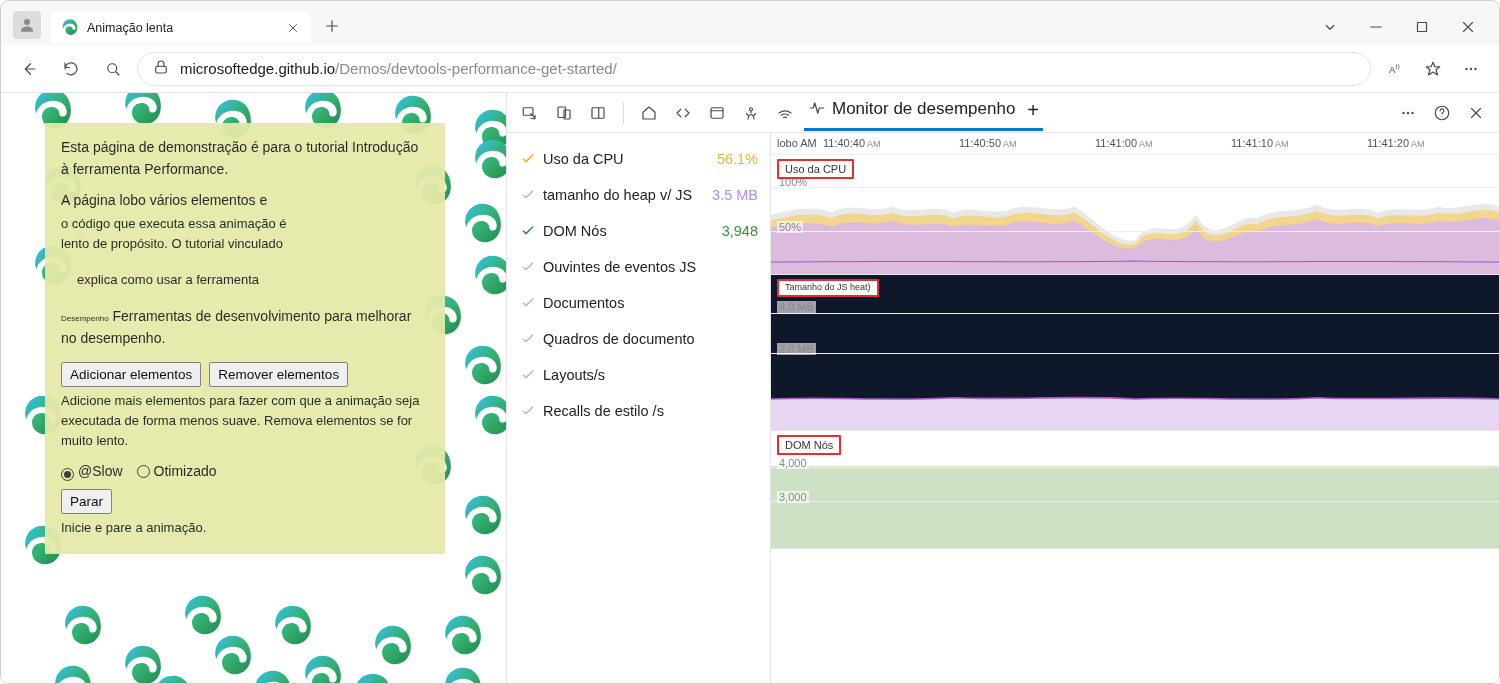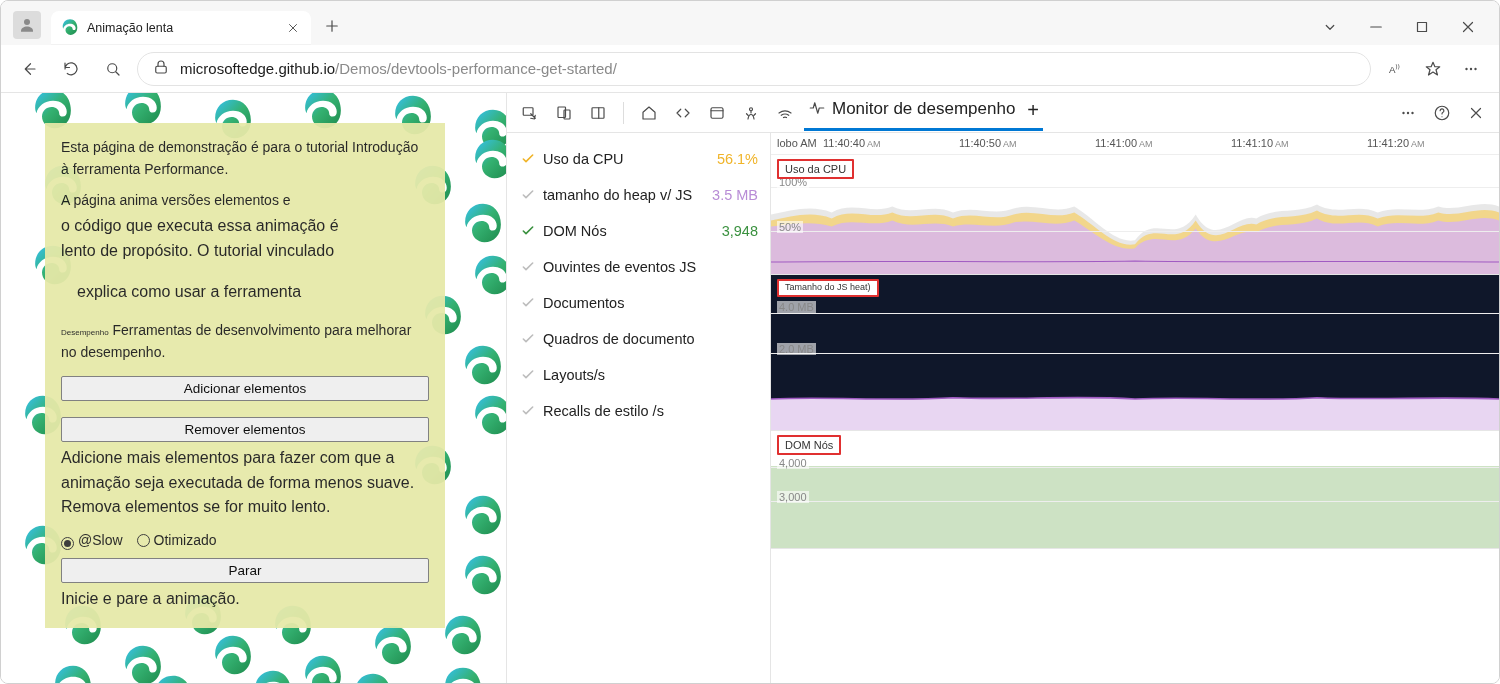--- a/index.html
+++ b/index.html
@@ -103,23 +103,23 @@
     left:44px; top:30px;
     width:400px;
     background: var(--note-bg);
     padding: 14px 16px 16px 16px;
     font-size:14px;
     line-height:1.55;
     color:#1b1b1b;
     opacity:0.94;
   }
   .note p { margin:0 0 10px 0; }
-  .note .small { font-size:16px; }
+  .note .small { font-size:13px; }
   .note .tiny { font-size:8px; }
-  .note .btnrow { display:flex; gap:16px; margin:6px 0 4px 0;flex-direction:column;}
+  .note .btnrow { display:flex; gap:8px; margin:6px 0 4px 0;}
   .note button.page-btn {
     font-family: inherit;
     font-size:13.5px;
     padding:4px 8px;
     background:#efefef;
     border:1px solid #7a7a7a;
     border-radius:2px;
   }
   .note .radios { display:flex; align-items:center; gap:14px; margin:6px 0 2px 0;}
   .radio-dot { width:13px;height:13px;border:1.5px solid #333;border-radius:50%;display:inline-flex;align-items:center;justify-content:center;margin-right:4px;vertical-align:-2px;}
@@ -655,21 +655,21 @@
                 <stop offset="100%" stop-color="#1e8a4c"></stop>
               </linearGradient>
             </defs>
             <path fill="url(#egL)" d="M32 4C17 4 6 15 6 30c0 3 1 6 2 8 2-10 12-18 24-18 12 0 20 7 20 16 0 4-2 7-6 7-3 0-5-2-5-5 0-5-5-9-11-9-8 0-14 6-14 14 0 9 8 17 18 17 14 0 24-11 24-26C58 16 47 4 32 4z"></path>
           </svg></div>
       </div>
 
     <div class="note">
       <p>Esta página de demonstração é para o tutorial Introdução à ferramenta Performance.</p>
 
-      <p style="margin-bottom:2px">A página anima versões elementos e</p>
+      <p style="margin-bottom:2px">A página lobo vários elementos e</p>
       <p class="small" style="margin:0">o código que executa essa animação é</p>
       <p class="small" style="margin:0">lento de propósito. O tutorial vinculado</p>
       <p class="small" style="margin:16px">explica como usar a ferramenta</p>
       <p style="margin:0">
         <span class="tiny">Desempenho</span>
         <span>Ferramentas de desenvolvimento para melhorar</span>
       </p>
       <p style="margin:0 0 12px 0">no desempenho.</p>
 
       <div class="btnrow">

